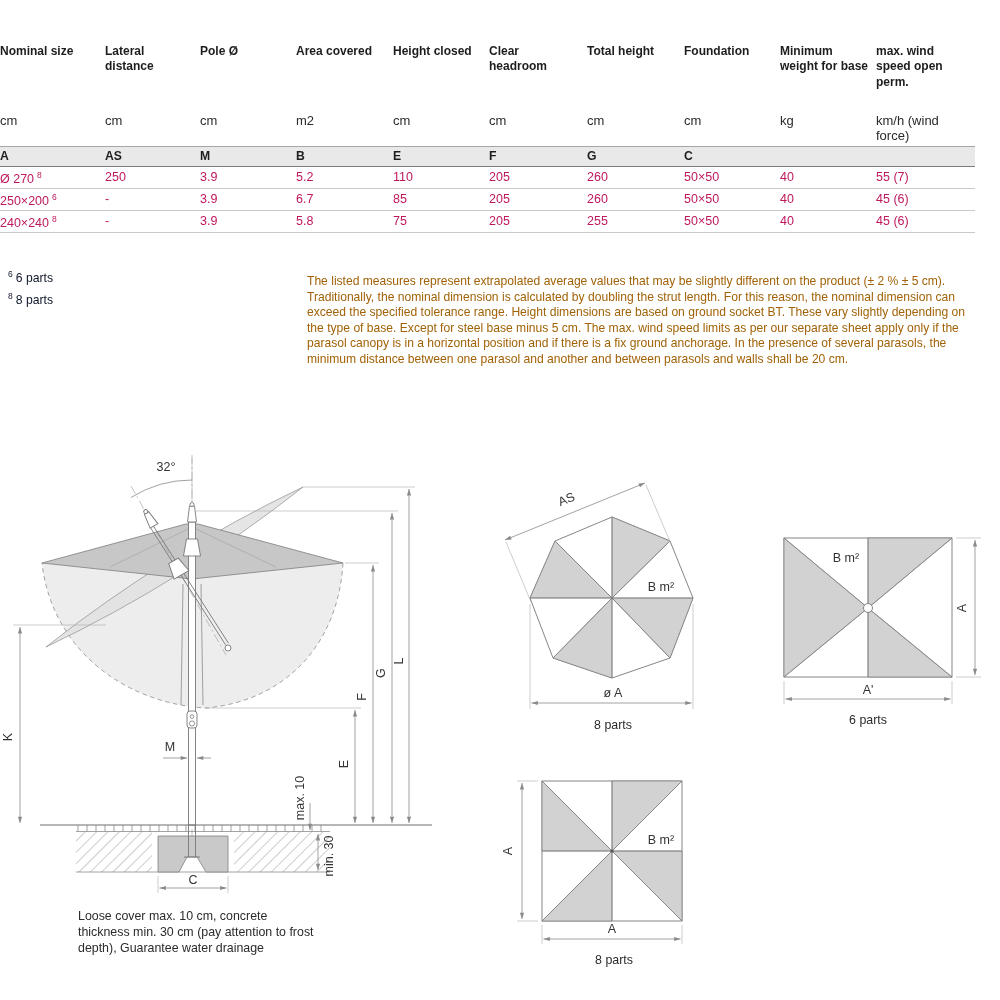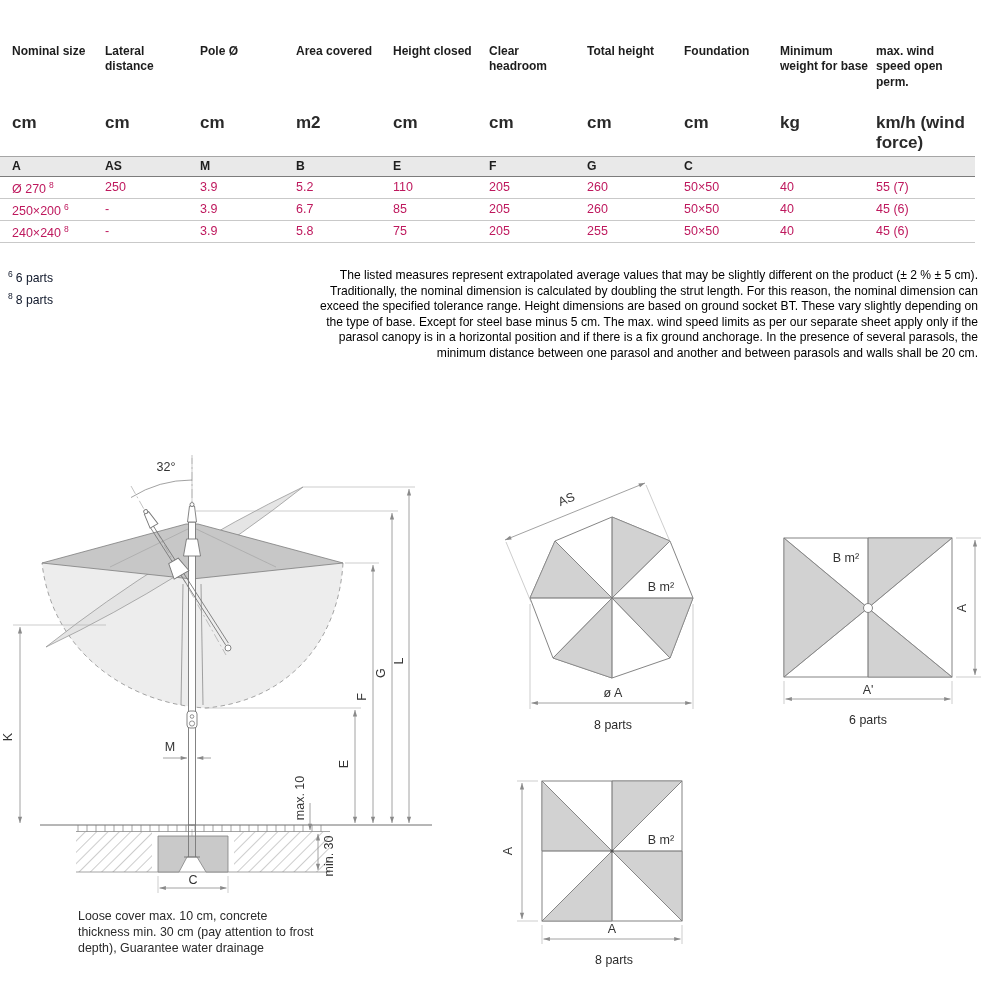--- a/index.html
+++ b/index.html
@@ -2,29 +2,29 @@
 <html><head>
 <meta charset="utf-8">
 <style>
   html,body{margin:0;padding:0;background:#fff;}
   .page{position:relative;width:1000px;height:1000px;background:#fff;overflow:hidden;
         font-family:"Liberation Sans","DejaVu Sans",sans-serif;color:#1d1d1d;}
   
   table.spec{position:absolute;left:0;top:44px;width:975px;border-collapse:collapse;table-layout:fixed;}
   table.spec th,table.spec td{text-align:left;vertical-align:top;padding:0;font-weight:normal;}
   tr.hrow th{font-weight:bold;font-size:12px;line-height:1.28;height:68px;padding-right:8px;}
-  tr.urow td{font-size:17px;padding:1px 0 3px;border-bottom:1px solid #a6a6a6;color:#2a2a2a;font-weight:bold;}
+  tr.urow td{font-size:13px;padding:1px 0 3px;border-bottom:1px solid #a6a6a6;color:#2a2a2a;}
   tr.lrow td{font-weight:bold;font-size:12.2px;background:#e9e9e9;padding:2px 0 3px;border-bottom:1px solid #7c7c7c;}
   tr.drow td{font-size:12.5px;padding:2.5px 0;border-bottom:1px solid #c9c9c9;color:#be185d;}
-  table.spec th:first-child,table.spec td:first-child{padding-left:12px;}
+  table.spec th:first-child,table.spec td:first-child{padding-left:0;}
   td.size sup{font-size:8.5px;margin-left:3px;}
   
   .footnotes{position:absolute;left:8px;top:266px;font-size:12.2px;line-height:17.5px;color:#0f172a;}
   .footnotes sup{font-size:8.5px;margin-right:3px;}
-  .description{position:absolute;left:307px;top:268px;width:671px;font-size:12.1px;line-height:15.5px;color:#000000;text-align:right;}
+  .description{position:absolute;left:307px;top:274px;width:671px;font-size:12.1px;line-height:15.5px;color:#a16207;}
   
   svg.diagrams{position:absolute;left:0;top:440px;}
   svg text{font-family:"Liberation Sans","DejaVu Sans",sans-serif;}
   .seg{fill:#d2d2d2;stroke:#7d7d7d;stroke-width:.7;}
   .thin{stroke:#7d7d7d;stroke-width:.7;fill:none;}
   .ext{stroke:#ababab;stroke-width:.6;fill:none;}
   .dim{stroke:#8a8a8a;stroke-width:.8;fill:none;}
   .cline{stroke:#9a9a9a;stroke-width:.6;stroke-dasharray:9,3,2,3;fill:none;}
   .dash{stroke:#9a9a9a;stroke-width:.9;stroke-dasharray:4.5,3.5;fill:none;}
   text.lbl{font-size:12.5px;fill:#333;}

